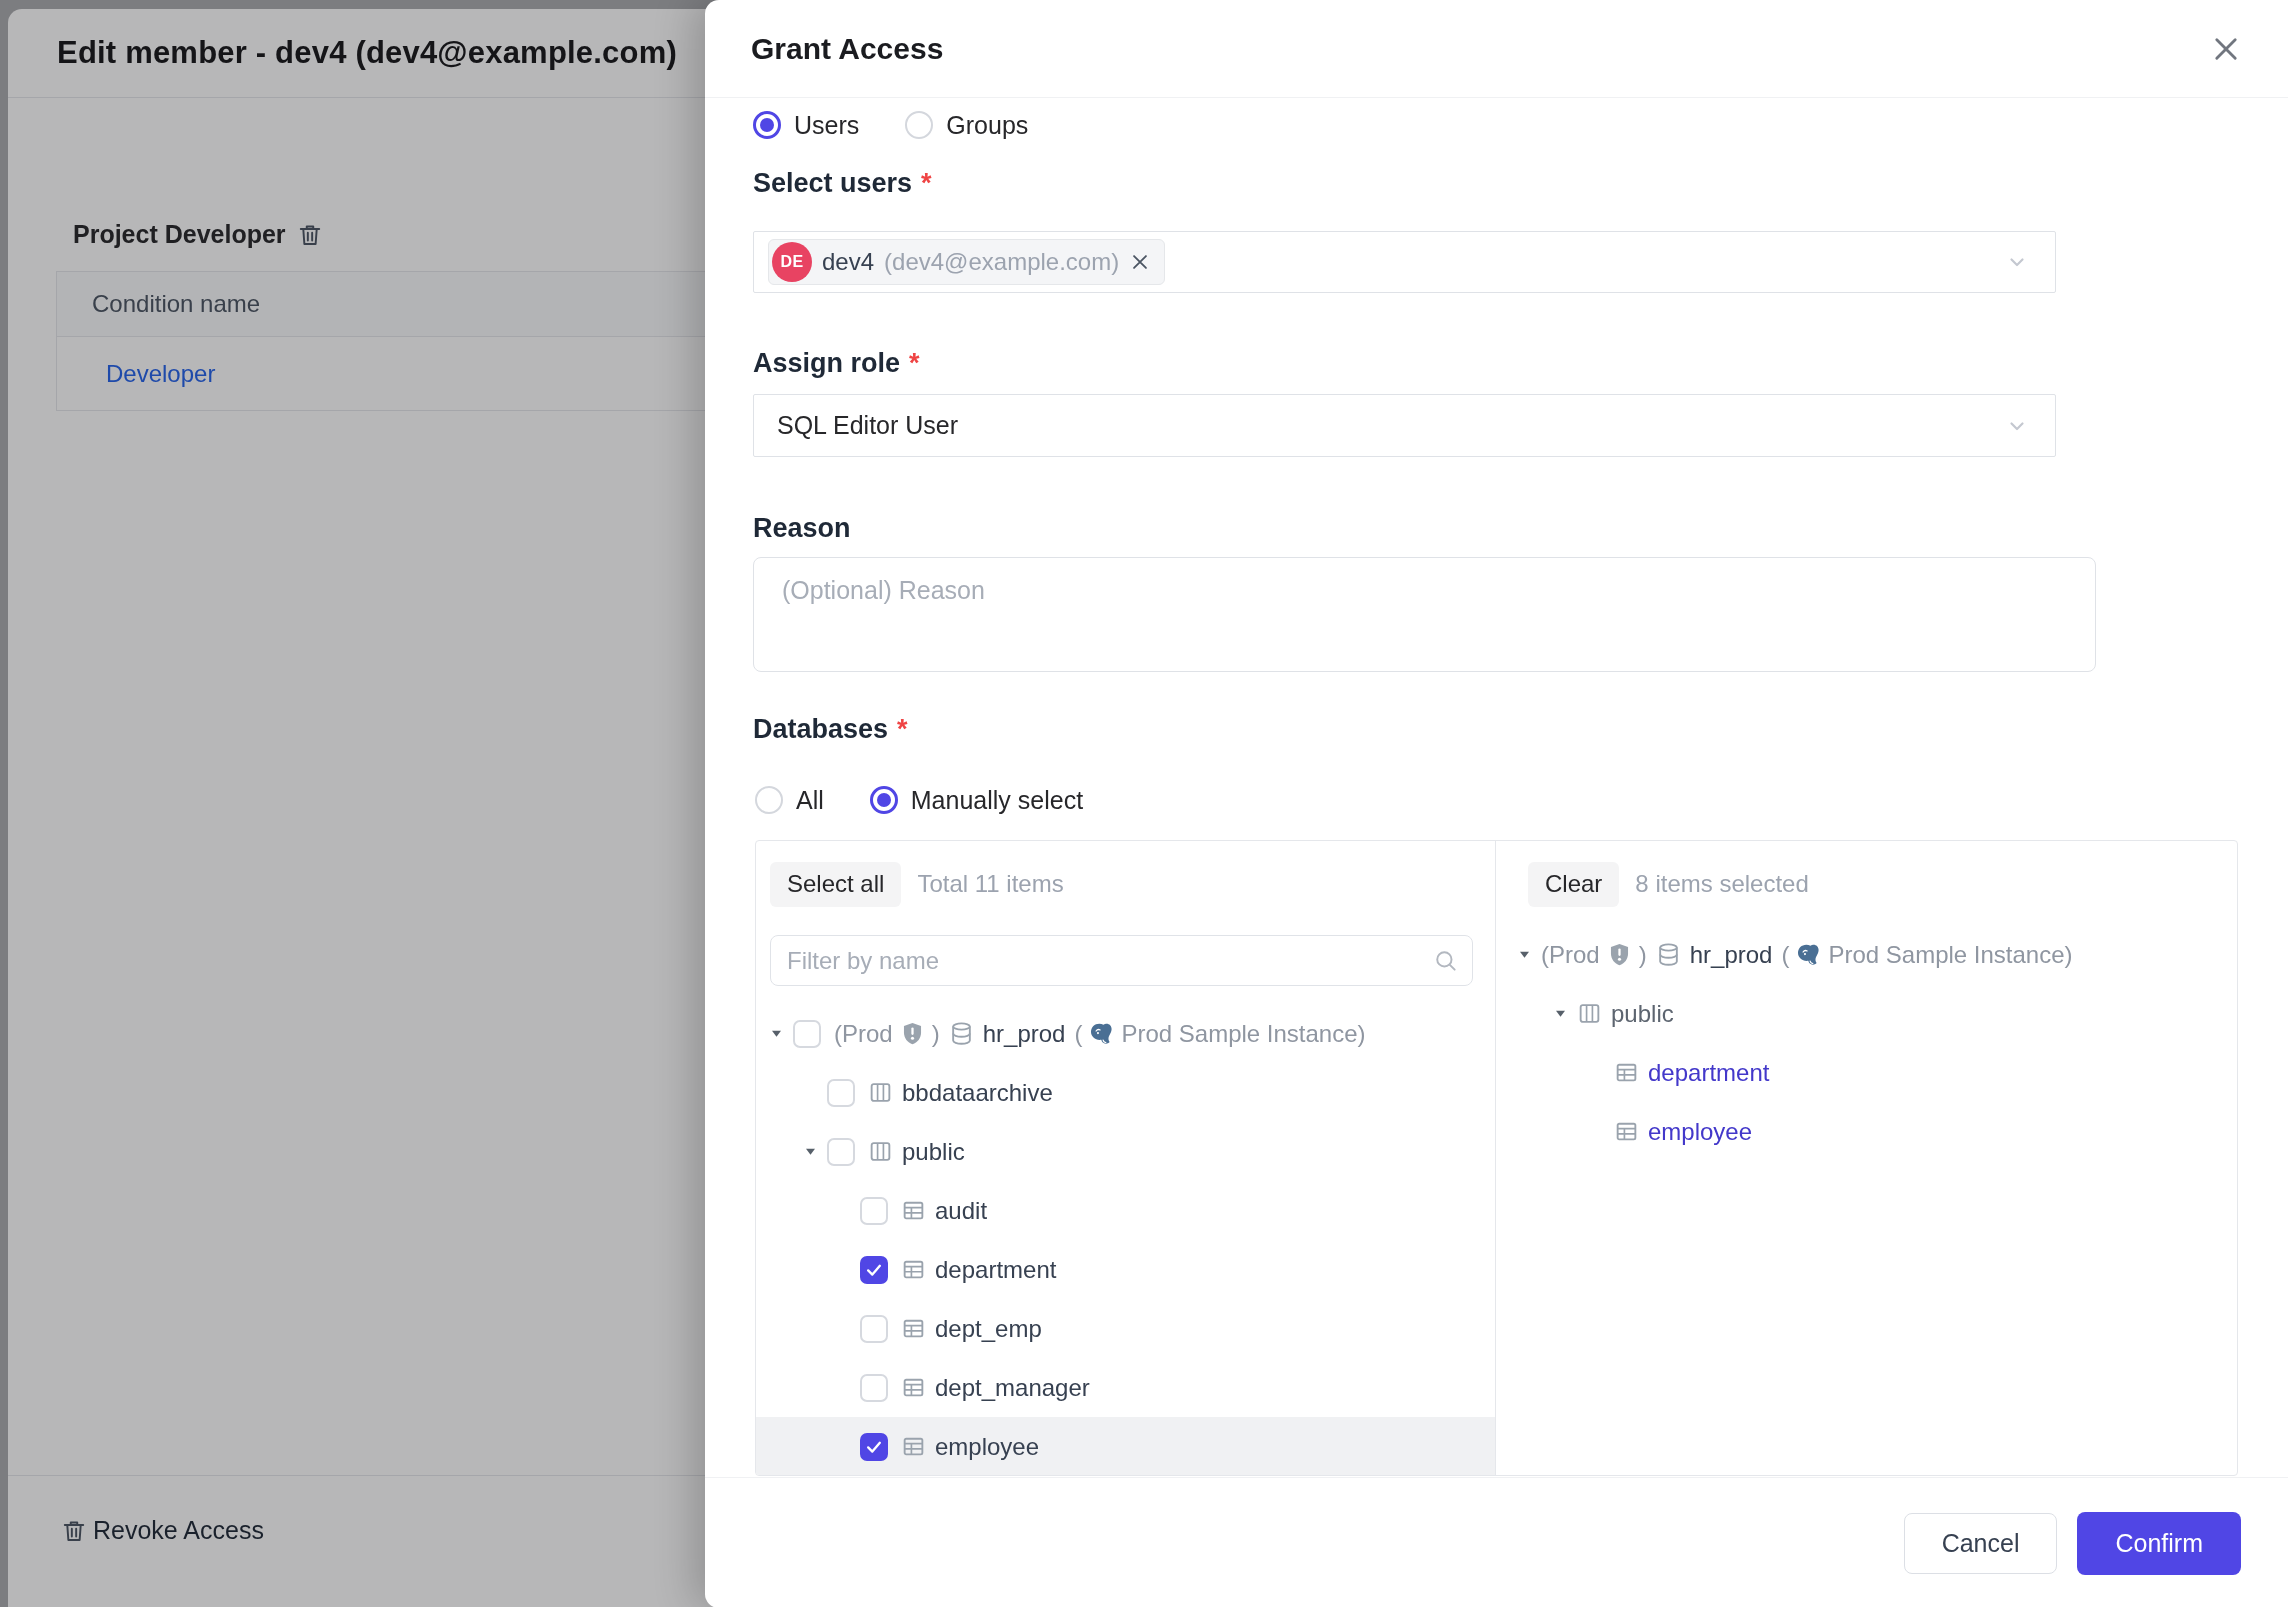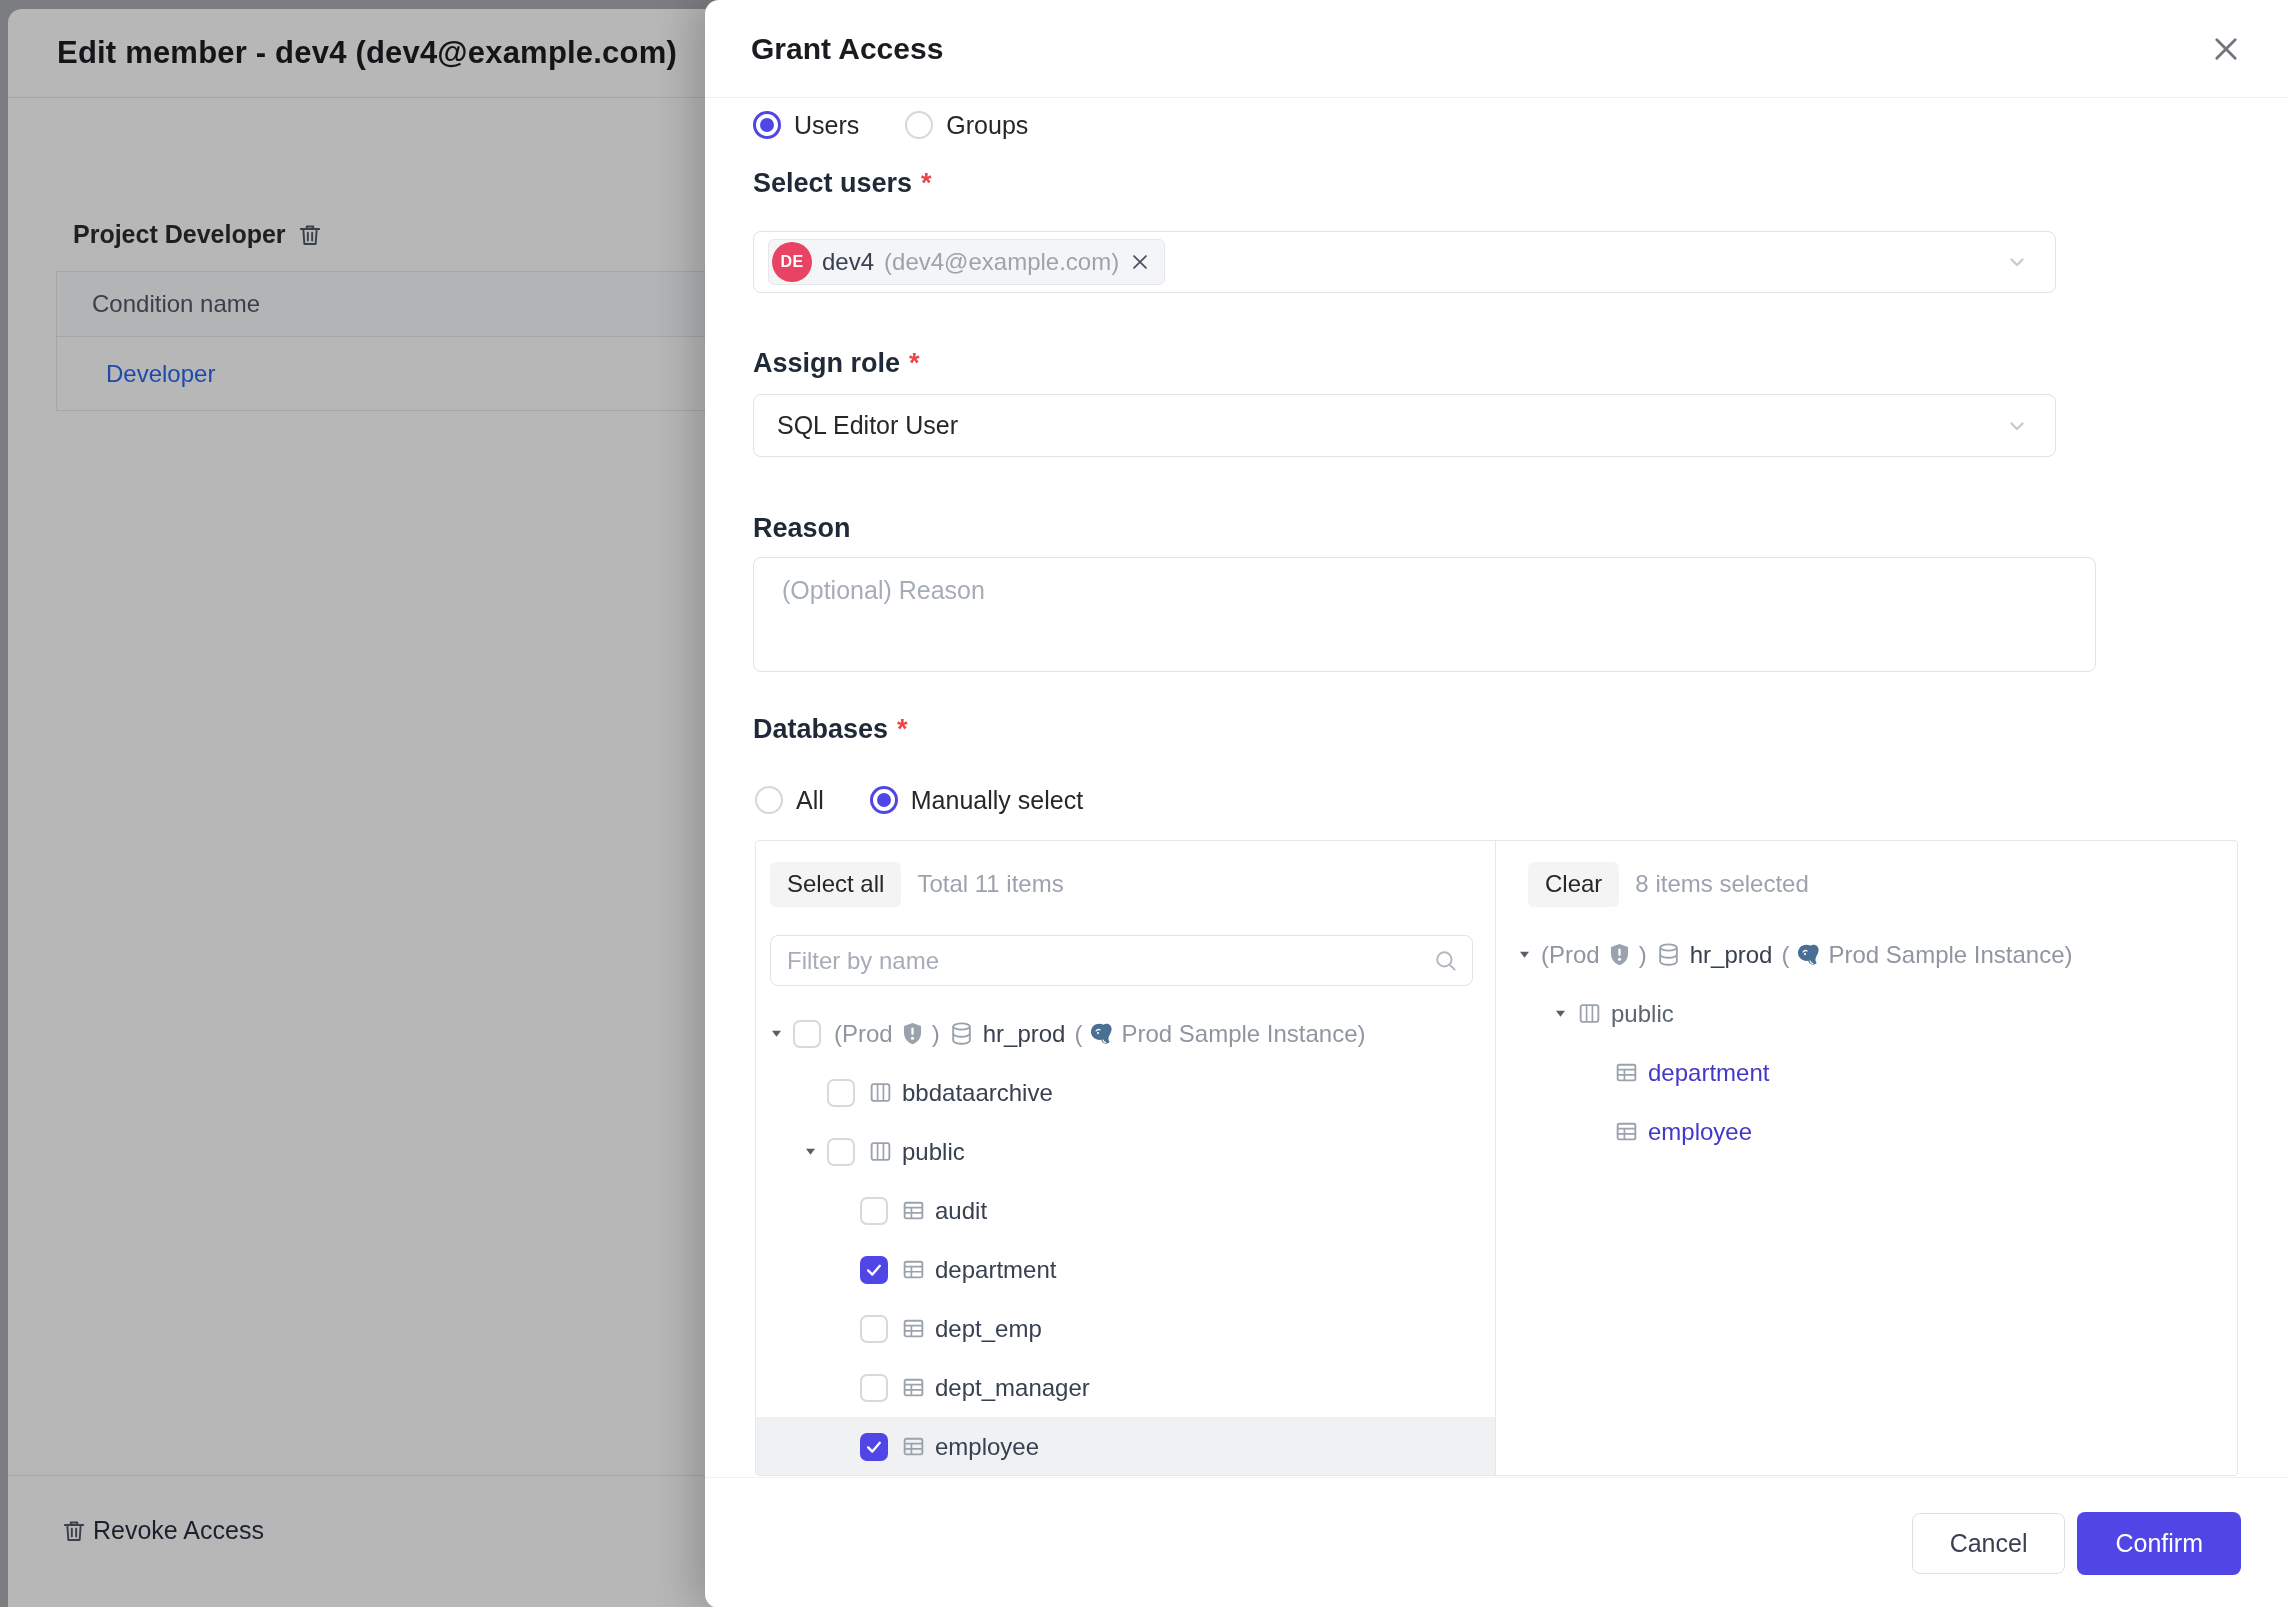--- a/index.html
+++ b/index.html
@@ -39,21 +39,21 @@
   .radio { width:28px; height:28px; border-radius:50%; background:#fff; border:2px solid #d4d7dd; flex:0 0 auto; }
   .radio.on { border:3px solid #5046e5; position:relative; }
   .radio.on::after { content:""; position:absolute; left:50%; top:50%; width:14px; height:14px; margin:-7px 0 0 -7px;
                      border-radius:50%; background:#5046e5; }
   .radio-label { font-size:25px; color:#27272a; margin-left:13px; }
 
   .m-radios1 { position:absolute; left:48px; top:107px; height:36px; gap:46px; }
   .m-label { position:absolute; left:48px; font-size:27px; font-weight:600; color:#1f2937; }
   .req { color:#ef4444; margin-left:9px; font-weight:700; }
 
-  .m-select { position:absolute; left:48px; width:1303px; border:1.5px solid #dfe2e7; border-radius:8px; background:#fff; }
+  .m-select { position:absolute; left:48px; width:1303px; border:1.5px solid #dfe2e7; border-radius:2px; background:#fff; }
   .sel-users { top:231px; height:62px; display:flex; align-items:center; padding-left:14px; }
   .chip { display:flex; align-items:center; height:46px; background:#f4f5f7; border:1px solid #e5e7ea;
           border-radius:6px; padding:0 13px 0 3px; gap:10px; }
   .avatar { width:40px; height:40px; border-radius:50%; background:#e84362; color:#fff; font-size:16px; font-weight:700;
             display:flex; align-items:center; justify-content:center; letter-spacing:0.5px; }
   .chip-name { font-size:24px; color:#374151; }
   .chip-email { font-size:24px; color:#9ca3af; }
   .chip-x { width:22px; height:22px; color:#4b5563; cursor:pointer; }
   .chevron { position:absolute; right:26px; top:50%; margin-top:-12px; width:24px; height:24px; color:#c4c8d0; }
   .sel-role { top:394px; height:63px; display:flex; align-items:center; padding-left:23px; font-size:25px; color:#27272a; }
@@ -94,21 +94,21 @@
   .tico { width:25px; height:25px; color:#9aa3ad; margin-right:9px; flex:0 0 auto; }
   .tname { font-size:24px; color:#374151; margin-right:9px; white-space:nowrap; }
   .dim { font-size:24px; color:#8f96a1; margin-right:7px; white-space:nowrap; }
   .dim.tight { margin-right:9px; }
   .inline-ico { width:25px; height:25px; margin-right:7px; flex:0 0 auto; }
   .sel-link { font-size:24px; font-weight:500; color:#4338ca; }
   .pub-gray { color:#5d6570; }
 
   
   .m-footer { position:absolute; left:0; right:0; bottom:0; height:131px; border-top:1px solid #f0f1f3;
-              display:flex; align-items:center; justify-content:flex-end; gap:12px; padding-right:48px; }
+              display:flex; align-items:center; justify-content:flex-end; gap:20px; padding-right:48px; }
   .btn-cancel { height:61px; padding:0 37px; background:#fff; border:1.5px solid #dcdfe5; border-radius:8px;
                 font-size:25px; color:#374151; font-family:inherit; cursor:pointer; }
   .btn-confirm { height:63px; padding:0 38px; background:#5046e5; border:none; border-radius:8px;
                  font-size:25px; font-weight:500; color:#ffffff; font-family:inherit; cursor:pointer; }
 </style>
 </head>
 <body>
 
 <svg width="0" height="0" style="position:absolute">
   <defs>

